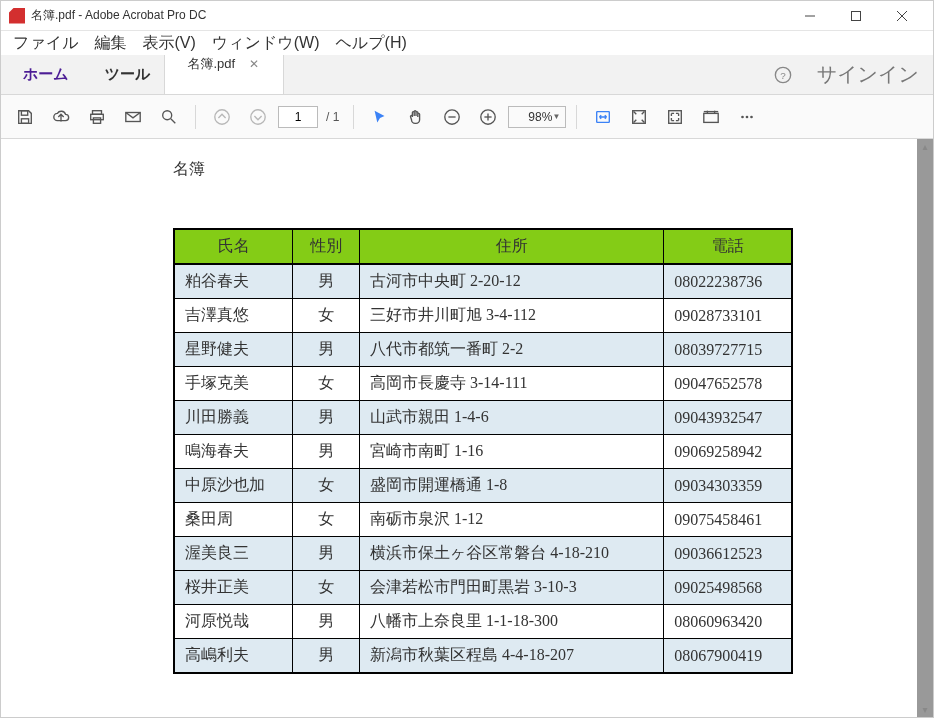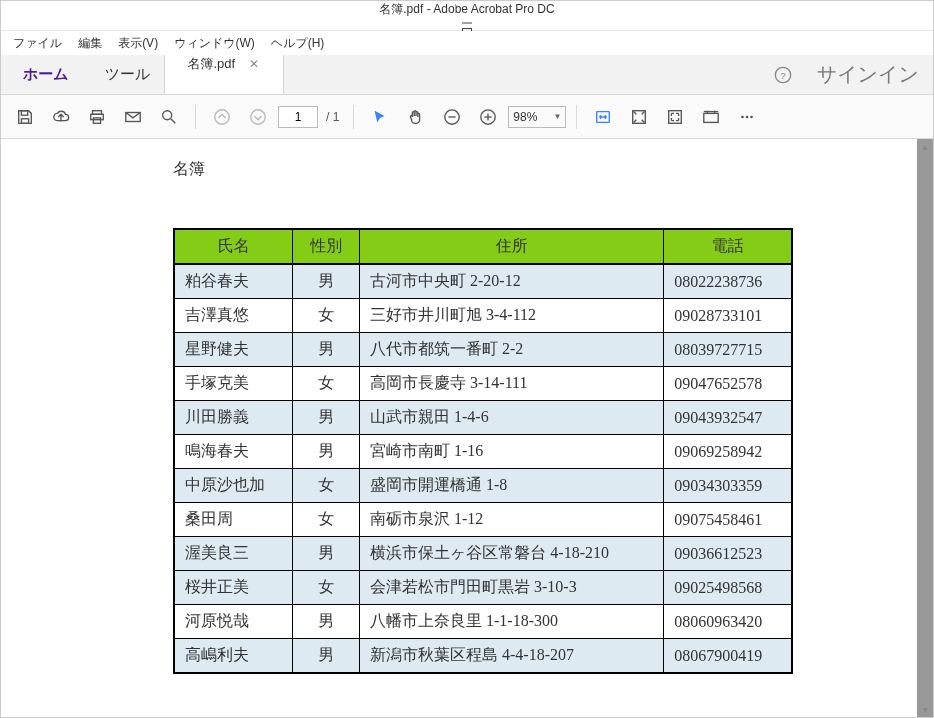--- a/index.html
+++ b/index.html
@@ -1,52 +1,52 @@
 <!DOCTYPE html>
 <html><head>
 <meta charset="utf-8">
 <style>
 * { box-sizing: border-box; margin: 0; padding: 0; }
 body { font-family: "Meiryo UI", "Yu Gothic UI", sans-serif; font-size: 12px; background: #fff; color: #333; width: 934px; height: 718px; overflow: hidden; border: 1px solid #ccc; display: flex; flex-direction: column; }
 
 
-.titlebar { height: 30px; display: flex; align-items: center; padding: 0 8px; background: #fff; border-bottom: 1px solid #e5e5e5; flex-direction: column; }
+.titlebar { height: 30px; display: flex; align-items: center; padding: 0 8px; background: #fff; border-bottom: 1px solid #e5e5e5; }
 .titlebar .app-icon { width: 16px; height: 16px; margin-right: 6px; position: relative; }
 .titlebar .app-icon::before { content: ""; position: absolute; inset: 0; background: #d32f2f; clip-path: polygon(15% 0, 100% 0, 100% 100%, 0 100%, 0 15%); }
 .titlebar .app-icon::after { content:""; position:absolute; top:0; left:0; width:5px; height:5px; background:#fff; clip-path: polygon(0 0, 100% 0, 0 100%); }
 .titlebar .title-text { flex: 0 0 auto; font-size: 12px; }
 .titlebar .spacer { flex: 1; }
 .winbtn { width: 46px; height: 30px; display: flex; align-items: center; justify-content: center; color: #444; }
 .winbtn svg { width: 10px; height: 10px; }
 
 
-.menubar { height: 24px; display: flex; align-items: center; padding: 0 4px; font-size: 12px; color: #333; background: #fff; }
+.menubar { height: 24px; display: flex; align-items: center; padding: 0 4px; font-size: 16px; color: #333; background: #fff; }
 .menubar .menuitem { padding: 2px 8px; }
 
 
 .tabbar { height: 40px; display: flex; align-items: stretch; background: #f2f2f2; border-bottom: 1px solid #d8d8d8; }
 .tabbar .home-tab { padding: 0 22px; display: flex; align-items: center; font-size: 15px; font-weight: bold; color: #4c1d95; }
-.tabbar .tool-tab { padding: 0 14px; display: flex; align-items: center; font-size: 15px; font-weight: normal; color: #333; border-right: 1px solid #d8d8d8; text-align: center; }
+.tabbar .tool-tab { padding: 0 14px; display: flex; align-items: center; font-size: 15px; font-weight: bold; color: #333; border-right: 1px solid #d8d8d8; text-align: center; }
 .tabbar .doc-tab { padding: 0 22px; display: flex; align-items: flex-start; font-size: 13px; background: #fff; border-right: 1px solid #d8d8d8; gap: 12px; }
 .tabbar .doc-tab .close-x { color: #888; font-size: 12px; padding: 2px; }
 .tabbar .flex-spacer { flex: 1; }
 .tabbar .help-icon { width: 40px; display: flex; align-items: center; justify-content: center; color: #888; }
 .tabbar .help-icon svg { width: 18px; height: 18px; }
 .tabbar .signin { padding: 0 14px; display: flex; align-items: center; color: #777; font-size: 20px; text-align: right; }
 
 
 .toolbar { height: 44px; background: #fafafa; border-bottom: 1px solid #d8d8d8; display: flex; align-items: center; padding: 0 8px; gap: 4px; }
 .tb { width: 32px; height: 32px; display: flex; align-items: center; justify-content: center; color: #555; border-radius: 3px; }
 .tb svg { width: 18px; height: 18px; stroke: #555; fill: none; stroke-width: 1.5; }
 .tb.blue svg { stroke: #3b82f6; fill: #3b82f6; }
 .tb.disabled { opacity: .4; }
 .tb-sep { width: 1px; height: 24px; background: #d8d8d8; margin: 0 6px; }
 .pagebox { width: 40px; height: 22px; border: 1px solid #bbb; text-align: center; font-size: 12px; }
 .pagetotal { padding: 0 4px; color: #555; font-size: 12px; }
-.zoombox { width: 58px; height: 22px; border: 1px solid #bbb; display: flex; align-items: center; justify-content: space-between; padding: 0 4px; font-size: 12px; }
+.zoombox { width: 58px; height: 22px; border: 1px solid #bbb; display: flex; align-items: center; justify-content: space-between; padding: 0 19px; font-size: 12px; }
 .zoombox .caret { font-size: 8px; color: #666; }
 
 
 .doc-area { flex: 1; display: flex; background: #999; position: relative; overflow: hidden; }
 .page-wrap { flex: 1; background: #fff; margin: 0 16px 0 0; overflow: auto; position: relative; padding-left: 32px; }
 .scroll-arrow { position: absolute; right: 2px; width: 12px; text-align:center; color:#888; font-size:10px; }
 .scroll-arrow.up { top: 2px; }
 .scroll-arrow.down { bottom: 2px; }
 .page { padding: 20px 140px 40px; }
 .page-title { font-size: 16px; margin-bottom: 48px; font-family: "MS Mincho","Yu Mincho",serif; }

